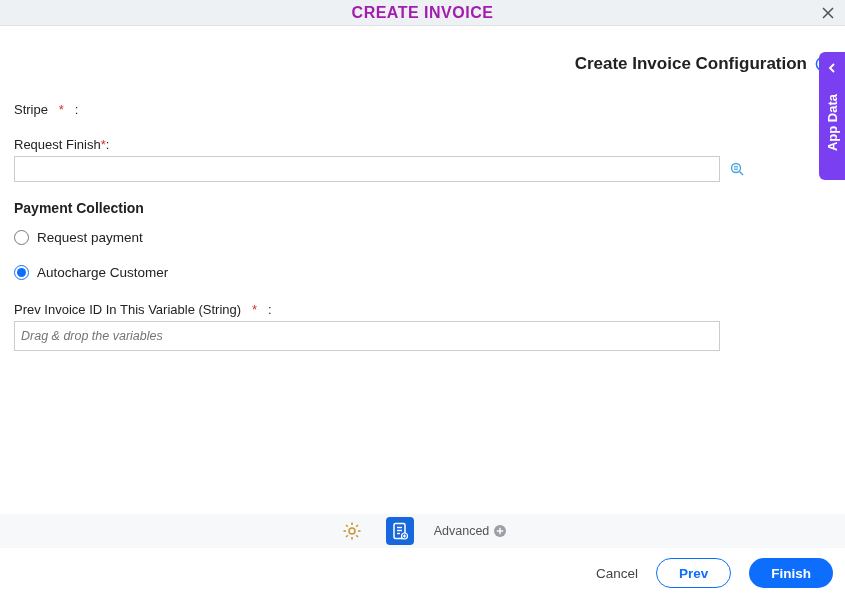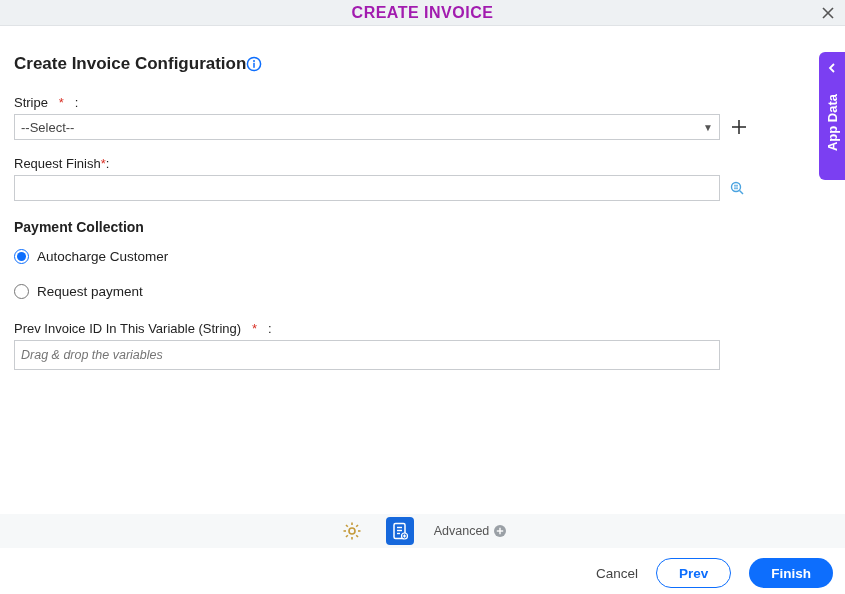--- a/index.html
+++ b/index.html
@@ -37,21 +37,23 @@
     display: flex;
     align-items: center;
     justify-content: center;
   }
   .content {
     padding: 28px 14px 0 14px;
   }
   .page-title-row {
     display: flex;
     align-items: center;
-    margin-bottom: 19px;
+    gap: 8px;
+    margin-bottom: 26px;
+    justify-content: flex-end;
   }
   .page-title {
     font-size: 17px;
     font-weight: 700;
     color: #222;
   }
   .info-icon {
     width: 16px;
     height: 16px;
     color: #0d6efd;
@@ -268,32 +270,20 @@
   </div>
 
   <div class="field-group">
     <span class="field-label">
       <span>Stripe</span>
       <span>&nbsp;</span>
       <span class="required">*</span>
       <span>&nbsp;</span>
       <span>:</span>
     </span>
-    <div class="input-row">
-      <div class="select-box">
-        <span>--Select--</span>
-        <span class="select-caret">▼</span>
-      </div>
-      <div class="add-icon-btn">
-        <svg width="18" height="18" viewBox="0 0 18 18">
-            <line x1="9" y1="2" x2="9" y2="16" stroke="currentColor" stroke-width="1.6"></line>
-            <line x1="2" y1="9" x2="16" y2="9" stroke="currentColor" stroke-width="1.6"></line>
-          </svg>
-      </div>
-    </div>
   </div>
 
   <div class="field-group">
     <span class="field-label">
       <span>Request Finish</span><span class="required">*</span><span>:</span>
     </span>
     <div class="input-row">
       <input class="text-input" type="text" value="" style="">
       <div class="lookup-icon">
         <svg width="16" height="16" viewBox="0 0 16 16">
@@ -302,26 +292,26 @@
             <line x1="5" y1="7" x2="9" y2="7" stroke="currentColor" stroke-width="0.9"></line>
             <line x1="5" y1="5.3" x2="9" y2="5.3" stroke="currentColor" stroke-width="0.9"></line>
             <line x1="5" y1="8.7" x2="9" y2="8.7" stroke="currentColor" stroke-width="0.9"></line>
           </svg>
       </div>
     </div>
   </div>
 
   <div class="section-heading">Payment Collection</div>
   <div class="radio-row">
+    <input type="radio" name="pc" id="r2" style="">
+    <label for="r2">Request payment</label>
+  </div>
+  <div class="radio-row">
     <input type="radio" name="pc" checked="" id="r1" style="">
     <label for="r1">Autocharge Customer</label>
-  </div>
-  <div class="radio-row">
-    <input type="radio" name="pc" id="r2" style="">
-    <label for="r2">Request payment</label>
   </div>
 
   <div class="field-group" style="margin-top:20px">
     <span class="field-label">
       <span>Prev Invoice ID In This Variable (String)</span>
       <span>&nbsp;</span>
       <span class="required">*</span>
       <span>&nbsp;</span>
       <span>:</span>
     </span>

